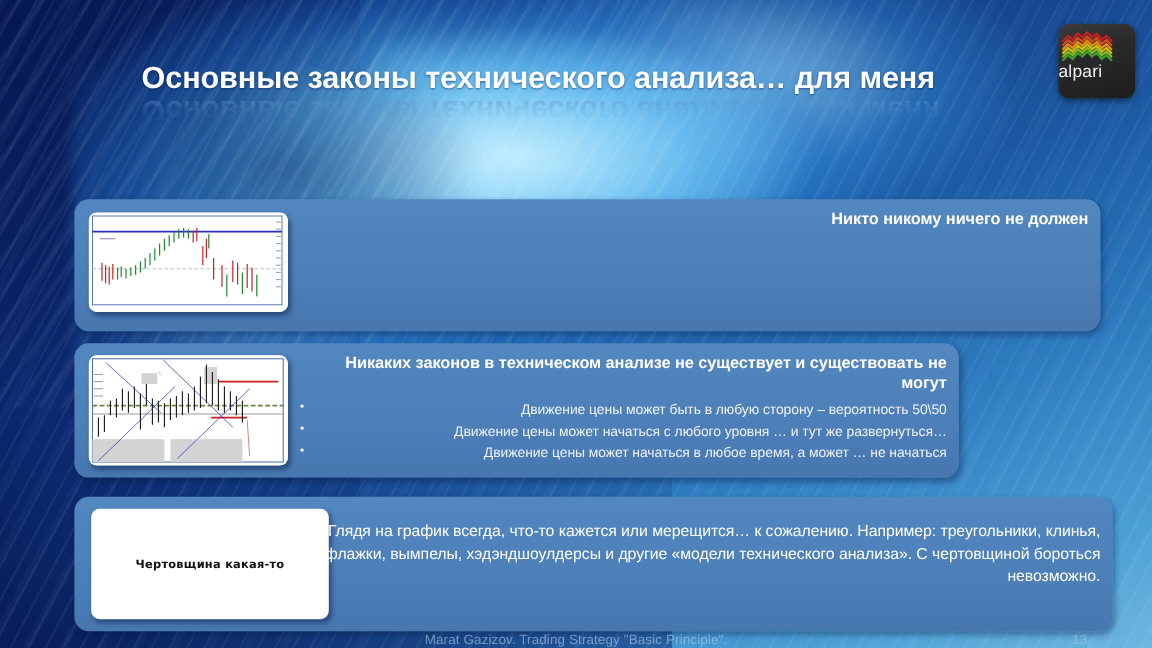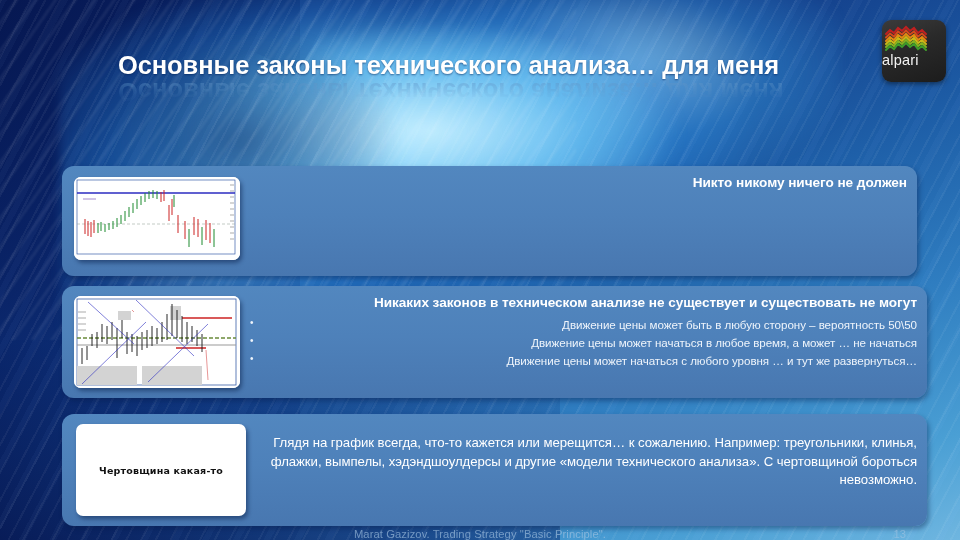--- a/index.html
+++ b/index.html
@@ -113,32 +113,32 @@
 
   
   .box {
     position:absolute;
     border-radius:12px;
     background:linear-gradient(180deg,#5287bf 0%, #4e81ba 45%, #4877b0 100%);
     box-shadow:2px 3px 5px rgba(4,24,70,.40);
     z-index:5;
   }
   .box1 { left:62px; top:166px; width:855px; height:110px; }
-  .box2 { left:62px; top:286px; width:865px; height:112px; }
+  .box2 { left:62px; top:286px; width:737px; height:112px; }
   .box3 { left:62px; top:414px; width:865px; height:112px; }
 
   .thumb {
     position:absolute; left:12px; top:9px;
     background:#ffffff; border-radius:7px;
     box-shadow:2px 3px 4px rgba(3,20,60,.45);
     overflow:hidden;
   }
   .thumb1 { width:166px; height:83px; top:11px; }
   .thumb2 { width:166px; height:92px; top:10px; }
-  .thumb3 { width:170px; height:92px; top:10px; left:14px; }
+  .thumb3 { width:198px; height:92px; top:10px; left:14px; }
 
   .box-body { position:absolute; left:188px; top:9px; right:10px;text-align:right; }
   .box3 .box-body { left:192px; top:20px; }
   .box-heading {
     color:#ffffff; font-weight:bold; font-size:13.6px; line-height:1.2;
     margin-bottom:5px; letter-spacing:-.05px;
   }
   .bullets { list-style:none; }
   .bullets li {
     color:#eef4fb; font-size:11.6px; line-height:1.55;
@@ -329,22 +329,22 @@
             <line x1="4" y1="22" x2="12" y2="22"></line>
           <line x1="4" y1="28" x2="12" y2="28"></line>
             <line x1="4" y1="34" x2="12" y2="34"></line>
         </g>
       </svg>
     </div>
     <div class="box-body">
       <div class="box-heading">Никаких законов в техническом анализе не существует и существовать не могут</div>
       <ul class="bullets">
         <li>Движение цены может быть в любую сторону – вероятность 50\50</li>
+        <li>Движение цены может начаться с любого уровня … и тут же развернуться…</li>
         <li>Движение цены может начаться в любое время, а может … не начаться</li>
-        <li>Движение цены может начаться с любого уровня … и тут же развернуться…</li>
       </ul>
     </div>
   </div>
 
   <div class="box box3">
     <div class="thumb thumb3">
       <div class="scribble-text">Чертовщина какая-то</div>
     </div>
     <div class="box-body">
       <div class="para">Глядя на график всегда, что-то кажется или мерещится… к сожалению.  Например: треугольники, клинья, флажки, вымпелы,  хэдэндшоулдерсы и другие «модели технического анализа». С чертовщиной бороться невозможно.</div>

